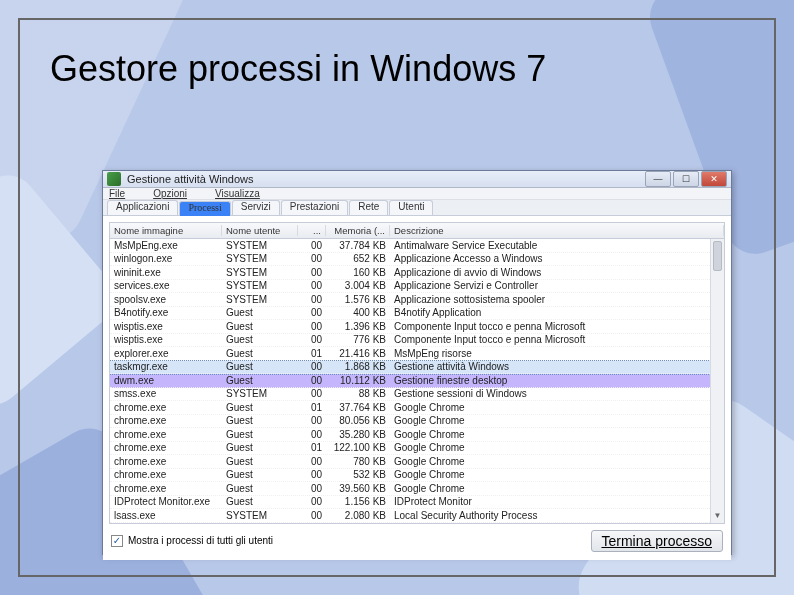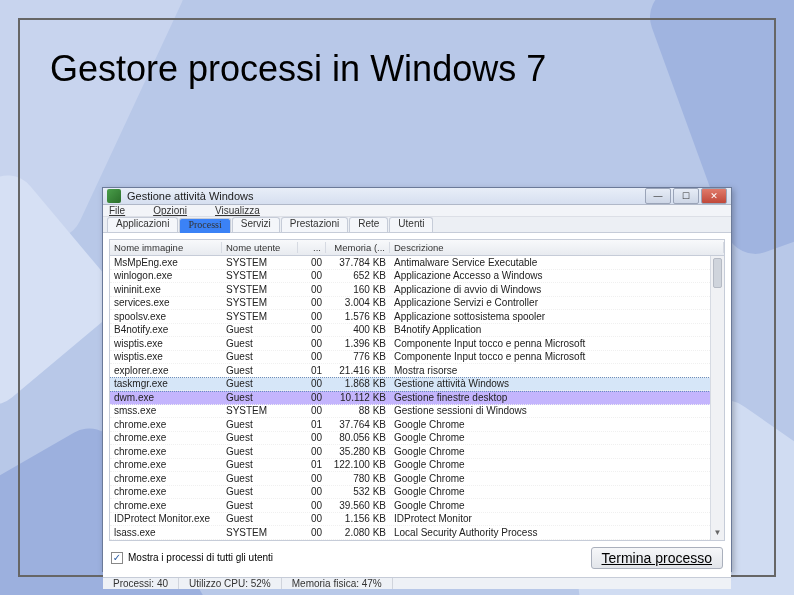--- a/index.html
+++ b/index.html
@@ -28,21 +28,21 @@
     font-size: 36px;
     font-weight: 400;
     color: #000;
     padding: 28px 30px 10px;
     font-family: Arial, sans-serif;
   }
 
   
   .win {
     position: absolute;
-    left: 82px; top: 167px;
+    left: 82px; top: 150px;
     width: 630px; height: 385px;
     background: #fff;
     border: 1px solid #6b7a99;
     box-shadow: 2px 2px 6px rgba(0,0,0,0.25);
     display: flex; flex-direction: column;
     font-size: 10px;
   }
   .titlebar {
     height: 22px;
     background: linear-gradient(#e8eef8, #d6dff0);
@@ -272,21 +272,21 @@
               <div class="col c2">Guest</div>
               <div class="col c3">00</div>
               <div class="col c4">776 KB</div>
               <div class="col c5">Componente Input tocco e penna Microsoft</div>
             </div>
             <div class="row">
               <div class="col c1">explorer.exe</div>
               <div class="col c2">Guest</div>
               <div class="col c3">01</div>
               <div class="col c4">21.416 KB</div>
-              <div class="col c5">Mostra risorse</div>
+              <div class="col c5">MsMpEng risorse</div>
             </div>
             <div class="row selected">
               <div class="col c1">taskmgr.exe</div>
               <div class="col c2">Guest</div>
               <div class="col c3">00</div>
               <div class="col c4">1.868 KB</div>
               <div class="col c5">Gestione attività Windows</div>
             </div>
             <div class="row highlight">
               <div class="col c1">dwm.exe</div>
@@ -373,19 +373,14 @@
         </div>
       </div>
 
       <div class="footer-row">
         <span class="checkbox">✓</span>
         <span>Mostra i processi di tutti gli utenti</span>
         <button class="btn-end">Termina processo</button>
       </div>
     </div>
 
-    <div class="statusbar">
-      <div class="cell">Processi: 40</div>
-      <div class="cell">Utilizzo CPU: 52%</div>
-      <div class="cell">Memoria fisica: 47%</div>
-    </div>
   </div>
 </div>
 
 </body></html>

